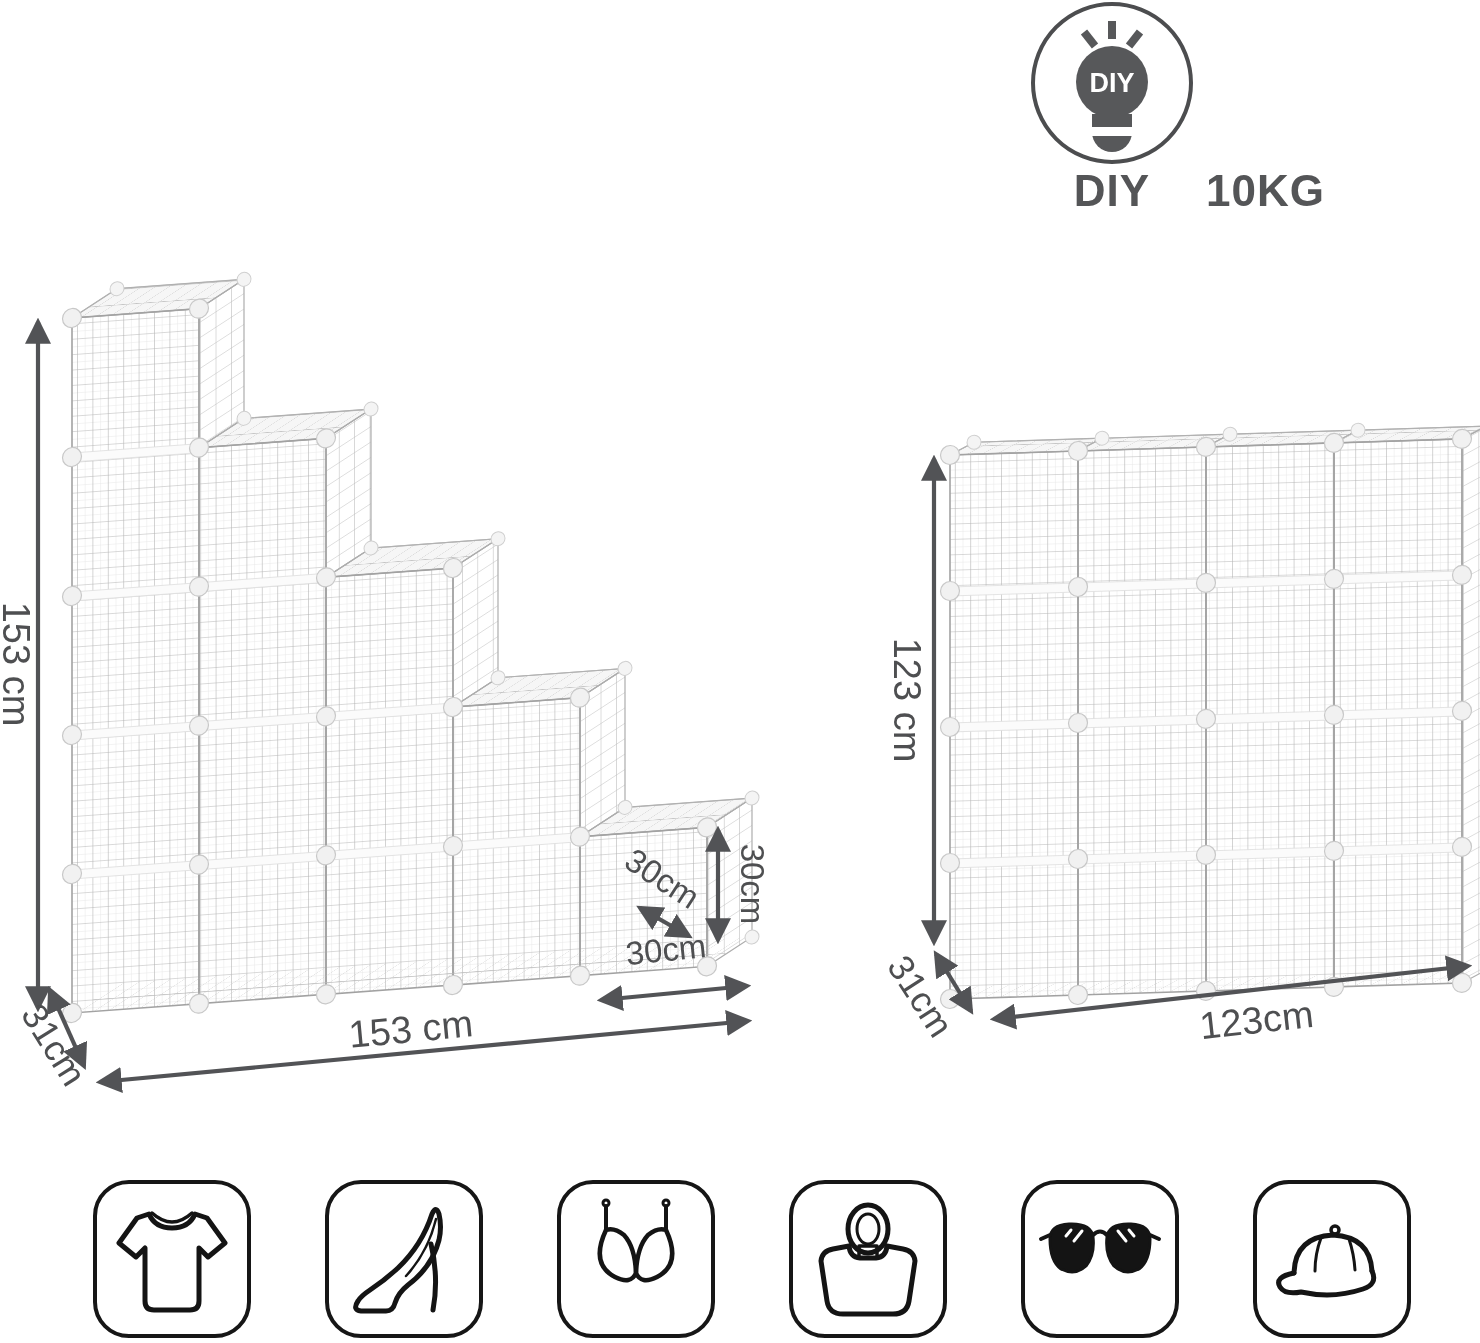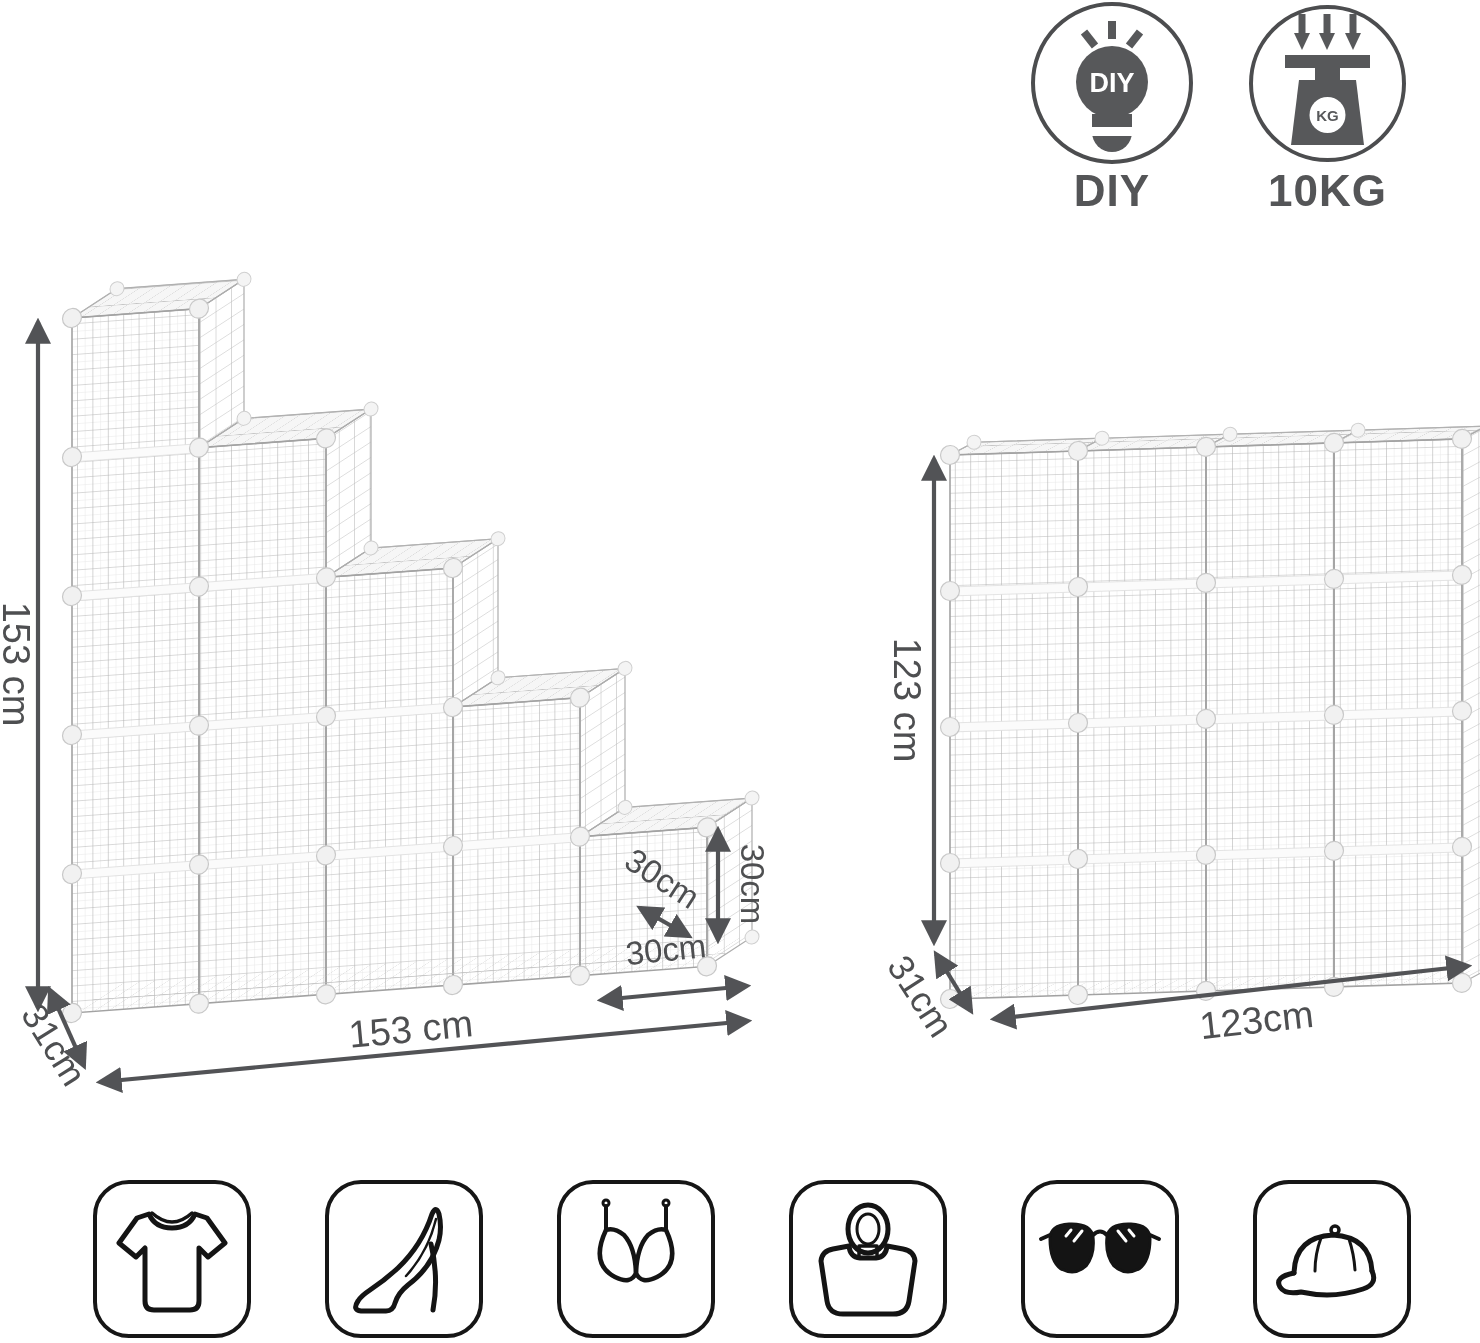--- a/index.html
+++ b/index.html
@@ -295,40 +295,21 @@
         <line x1="105" y1="26" x2="94" y2="40"></line>
       </g>
       <circle cx="77" cy="76" r="36" fill="#57585a"></circle>
       <path d="M57 108 h40 v18 a20 20 0 0 1 -40 0 Z" fill="#57585a"></path>
       <rect x="53" y="121" width="48" height="9" fill="#ffffff"></rect>
       <text x="77" y="86" text-anchor="middle" font-size="27" font-weight="bold" fill="#ffffff">DIY</text>
     </svg>
   </div>
   <div class="badge-label" style="left:1031px;top:166px;width:162px;">DIY</div>
 
-  <div class="badge-circle" style="left:1249px;top:5px;width:157px;height:157px;">
-    <svg width="149" height="149" viewBox="0 0 149 149">
-      <g stroke="#57585a" stroke-width="7">
-        <line x1="49" y1="5" x2="49" y2="26"></line>
-        <line x1="74" y1="5" x2="74" y2="26"></line>
-        <line x1="100" y1="5" x2="100" y2="26"></line>
-      </g>
-      <g fill="#57585a">
-        <polygon points="41,24 57,24 49,41"></polygon>
-        <polygon points="66,24 82,24 74,41"></polygon>
-        <polygon points="92,24 108,24 100,41"></polygon>
-        <rect x="32" y="46" width="85" height="13"></rect>
-        <rect x="62" y="59" width="25" height="12"></rect>
-        <path d="M46 71 L103 71 L111 136 L38 136 Z"></path>
-      </g>
-      <circle cx="74.5" cy="106" r="18" fill="#ffffff"></circle>
-      <text x="74.5" y="112" text-anchor="middle" font-size="15" font-weight="bold" fill="#57585a">KG</text>
-    </svg>
-  </div>
-  <div class="badge-label" style="left:1249px;top:166px;width:157px;">10KG</div>
+  <div class="badge-label" style="left:1187px;top:166px;width:157px;">10KG</div>
 
   <div class="item-box" style="left:93px;">
     <svg width="150" height="150" viewBox="0 0 150 150">
       <path class="ic" stroke-width="5" d="M52 30 L40 34 L22 59 L39 73 L48 64 L48 117 Q48 126 57 126 L93 126 Q102 126 102 117 L102 64 L111 73 L128 59 L110 34 L98 30 Q92 44 75 44 Q58 44 52 30 Z"></path>
       <path class="ic" stroke-width="3.5" d="M55 29 Q75 47 95 29"></path>
     </svg>
   </div>
 
   <div class="item-box" style="left:325px;">
     <svg width="150" height="150" viewBox="0 0 150 150">

